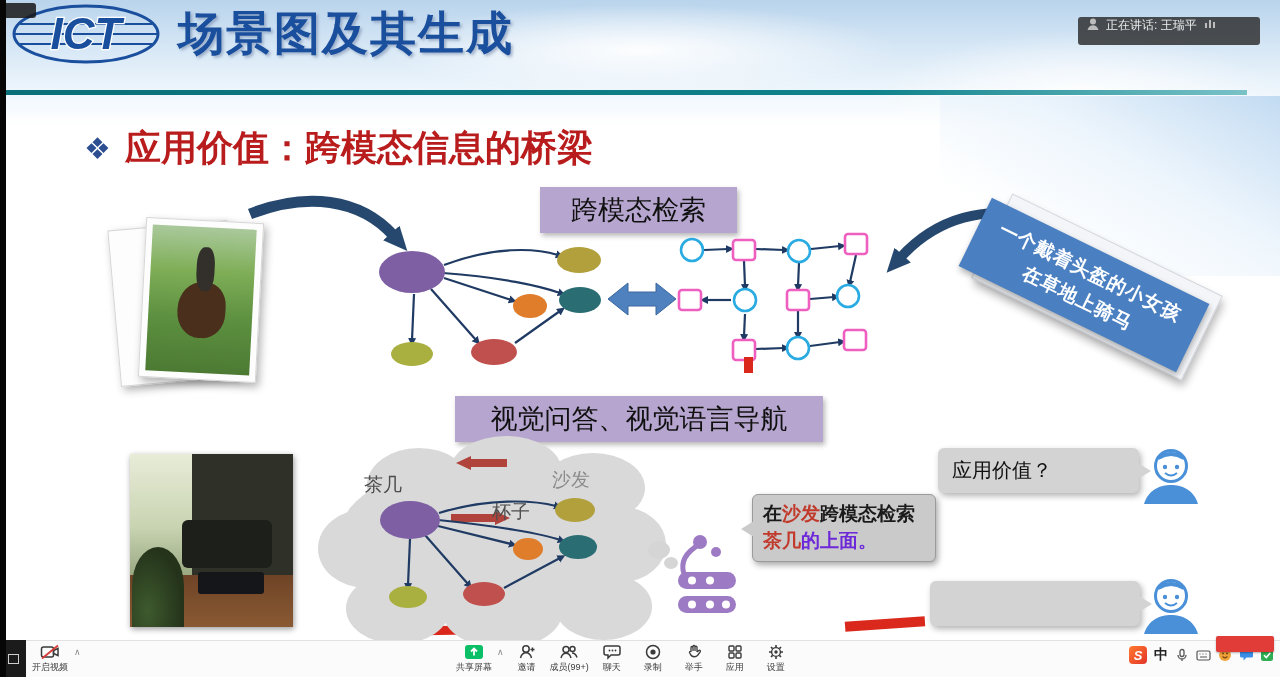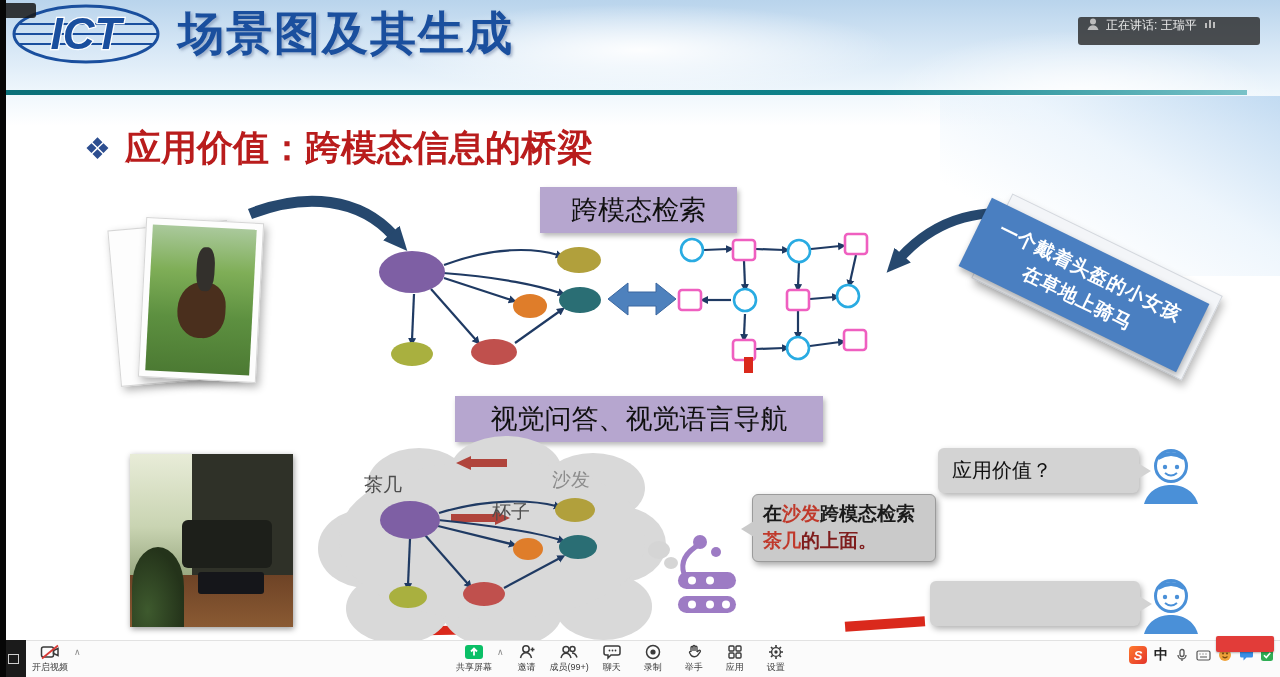--- a/index.html
+++ b/index.html
@@ -305,21 +305,21 @@
         <circle cx="44" cy="72.5" r="4" fill="#fff"></circle>
         <circle cx="60" cy="72.5" r="4" fill="#fff"></circle>
     </svg>
 
     <div class="answer">
       <div class="tail-left"></div>
       <span style="color: rgb(26, 26, 26);">在</span>
       <span style="color: rgb(192, 57, 43);">沙发</span>
       <span style="color: rgb(26, 26, 26);">跨模态检索</span>
       <span style="color: rgb(192, 57, 43);">茶几</span>
-      <span style="color: #7f1d1d;">的上面。</span>
+      <span style="color: #6d28d9;">的上面。</span>
     </div>
 
     <div class="qbubble q1">
       <span>应用价值？</span>
       <div class="tail-right"></div>
     </div>
     <svg class="abs" style="left:1140px;top:446px" width="62" height="58" viewBox="0 0 62 58">
       <circle cx="31" cy="20" r="15.5" fill="#fff" stroke-width="3" stroke="#4a90d8"></circle>
       <path d="M18,12 Q31,4 44,12" fill="none" stroke-width="4" stroke="#4a90d8"></path>
       <g fill="#4a90d8">

